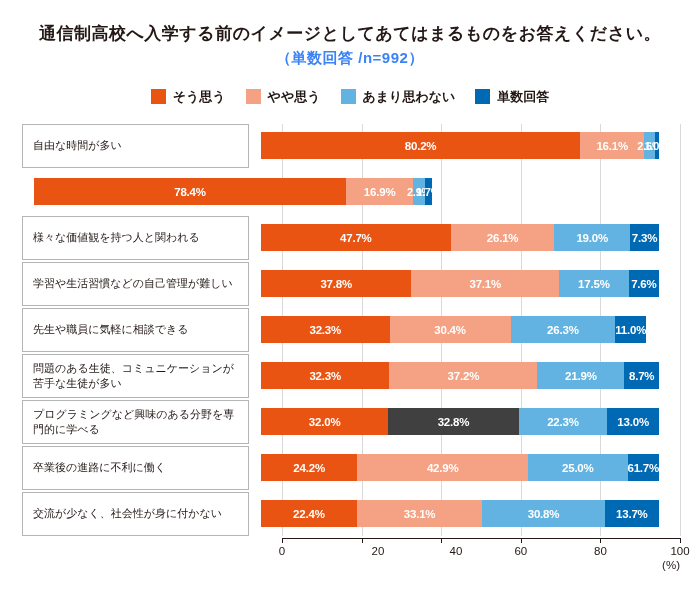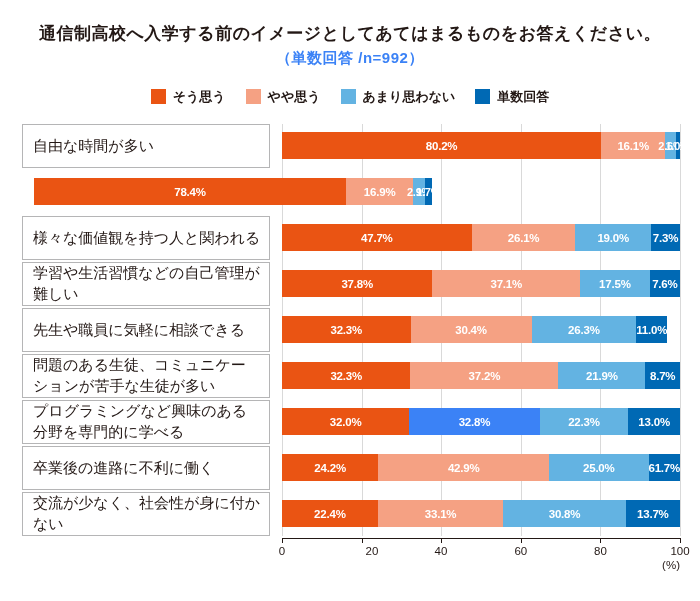--- a/index.html
+++ b/index.html
@@ -67,27 +67,27 @@
   .rows {
     position: relative;
   }
   .row {
     display: flex;
     align-items: stretch;
     height: 44px;
     margin-bottom: 2px;
   }
   .row-label {
-    width: 248px;
+    width: 227px;
     box-sizing: border-box;
     border: 1px solid #b5b5b6;
     display: flex;
     align-items: center;
     padding: 2px 8px 2px 10px;
-    font-size: 15px;
+    font-size: 11px;
     line-height: 1.35;
     color: #231815;
     background: #ffffff;
   }
   .row-bars {
     position: relative;
     width: 398px;
     margin-left: 12px;
     display: flex;
     align-items: center;
@@ -321,21 +321,21 @@
             </div>
           </div>
         </div>
         <div class="row">
           <div class="row-label">プログラミングなど興味のある分野を専門的に学べる</div>
           <div class="row-bars">
             <div class="bar-track">
               <div class="seg" style="width: 127.36px; background: rgb(234, 84, 19);">
                 <span>32.0%</span>
               </div>
-              <div class="seg" style="width: 130.544px; background: #3b82f6;">
+              <div class="seg" style="width: 130.544px; background: #404040;">
                 <span>32.8%</span>
               </div>
               <div class="seg" style="width: 88.754px; background: rgb(99, 179, 226);">
                 <span>22.3%</span>
               </div>
               <div class="seg" style="width: 51.74px; background: rgb(0, 105, 180);">
                 <span>13.0%</span>
               </div>
             </div>
           </div>
@@ -378,23 +378,23 @@
             </div>
           </div>
         </div>
       </div>
     <div class="axis" id="axis">
       <div class="axis-line"></div>
       <div class="axis-unit">(%)</div>
     <div class="tick" style="left: 0px;"></div>
         <div class="tick-label" style="left: 0px;">0</div>
         <div class="tick" style="left: 79.6px;"></div>
-        <div class="tick-label" style="left: 90px;">20</div>
+        <div class="tick-label" style="left: 96px;">20</div>
         <div class="tick" style="left: 159.2px;"></div>
-        <div class="tick-label" style="left: 159px;">40</div>
+        <div class="tick-label" style="left: 174px;">40</div>
         <div class="tick" style="left: 238.8px;"></div>
         <div class="tick-label" style="left: 238.8px;">60</div>
         <div class="tick" style="left: 318.4px;"></div>
         <div class="tick-label" style="left: 318.4px;">80</div>
         <div class="tick" style="left: 398px;"></div>
         <div class="tick-label" style="left: 398px;">100</div>
       </div>
   </div>
 
 </div>

